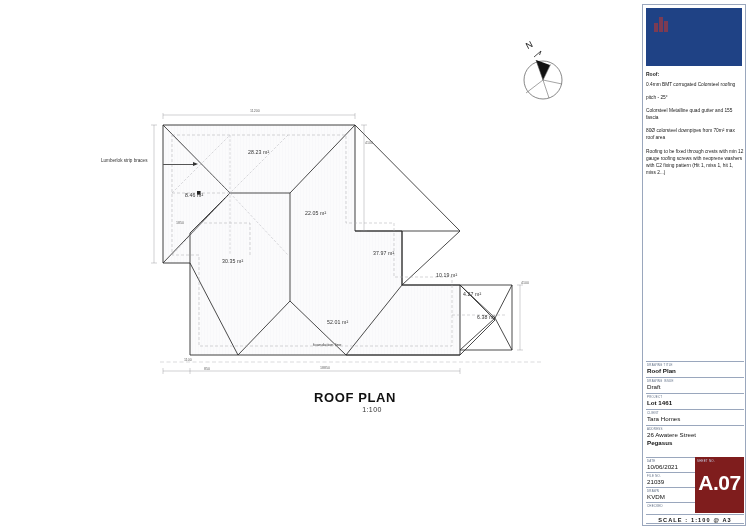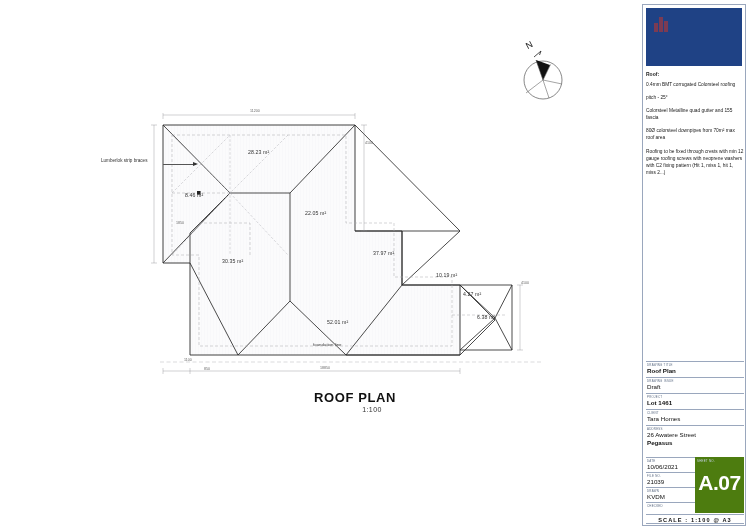--- a/index.html
+++ b/index.html
@@ -180,21 +180,21 @@
     display: block;
     padding: 0 0 1px 1px;
     line-height: 1.15;
   }
   .tb-val.bold { font-weight: bold; }
 
   #sheet-box {
     position: absolute;
     left: 52px; top: 452px;
     width: 49px; height: 56px;
-    background: #4d7c0f;
+    background: #7f1d1d;
     color: #fff;
     box-sizing: border-box;
   }
   #sheet-box .k {
     font-size: 2.9px;
     letter-spacing: 0.25px;
     display: block;
     padding: 1.5px 0 0 2px;
     color: #c9d6ee;
     text-transform: uppercase;

